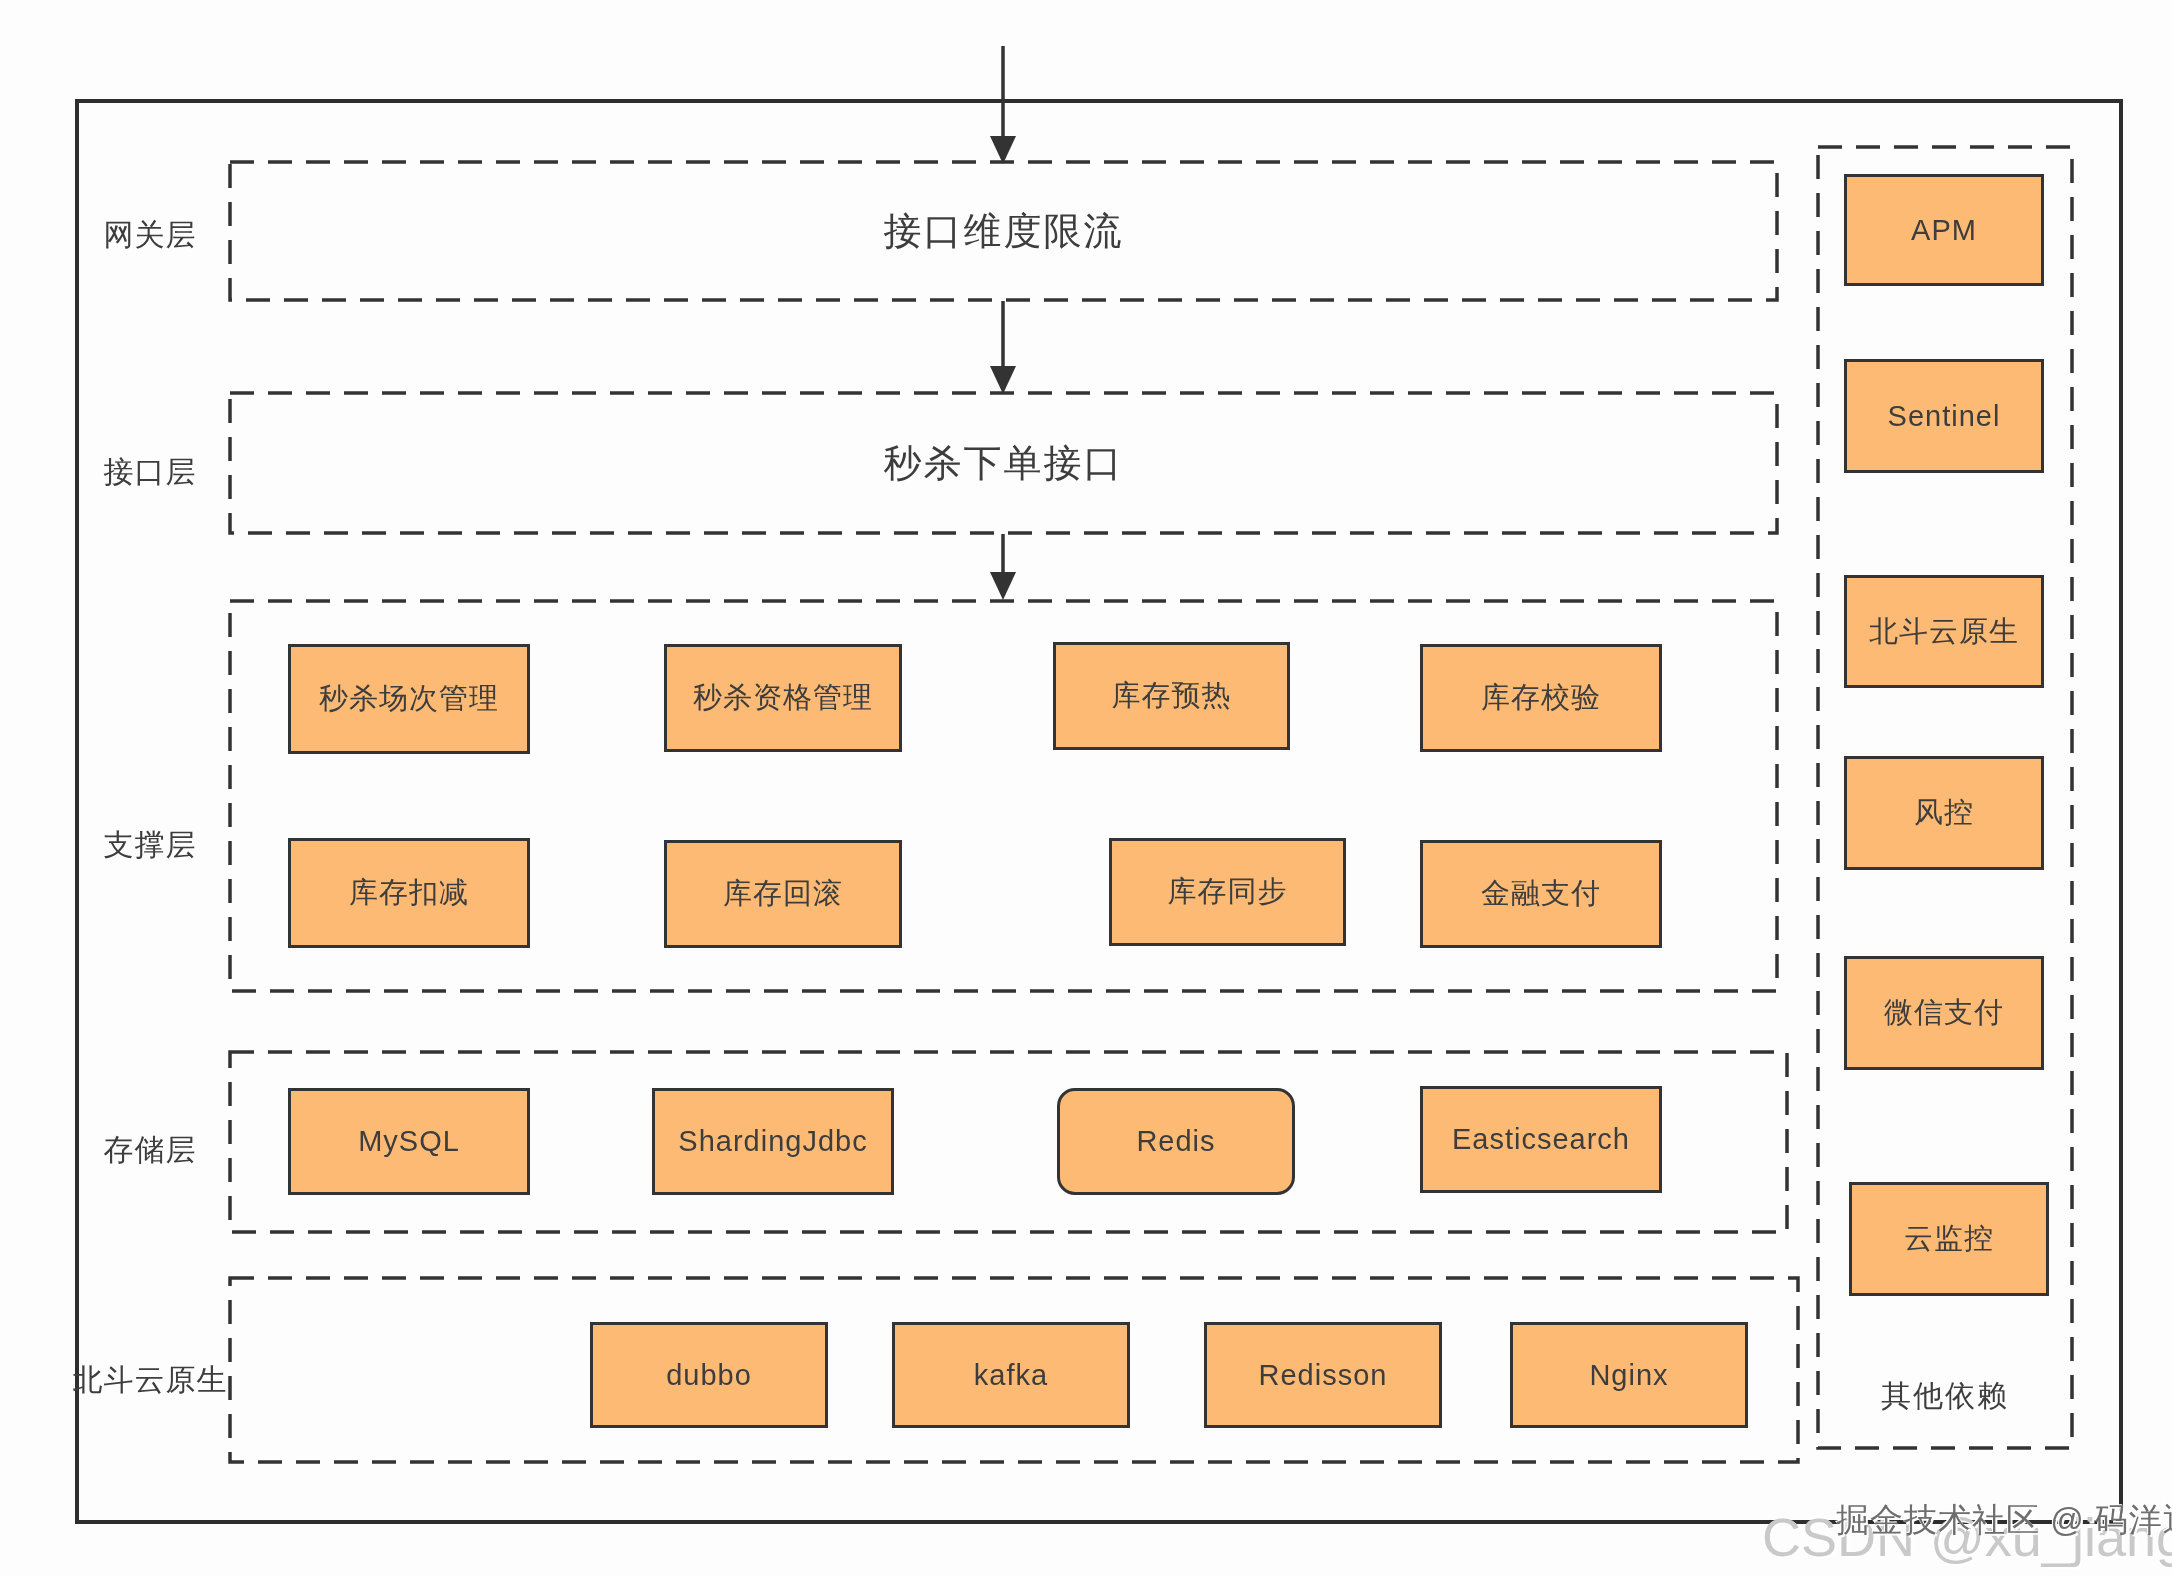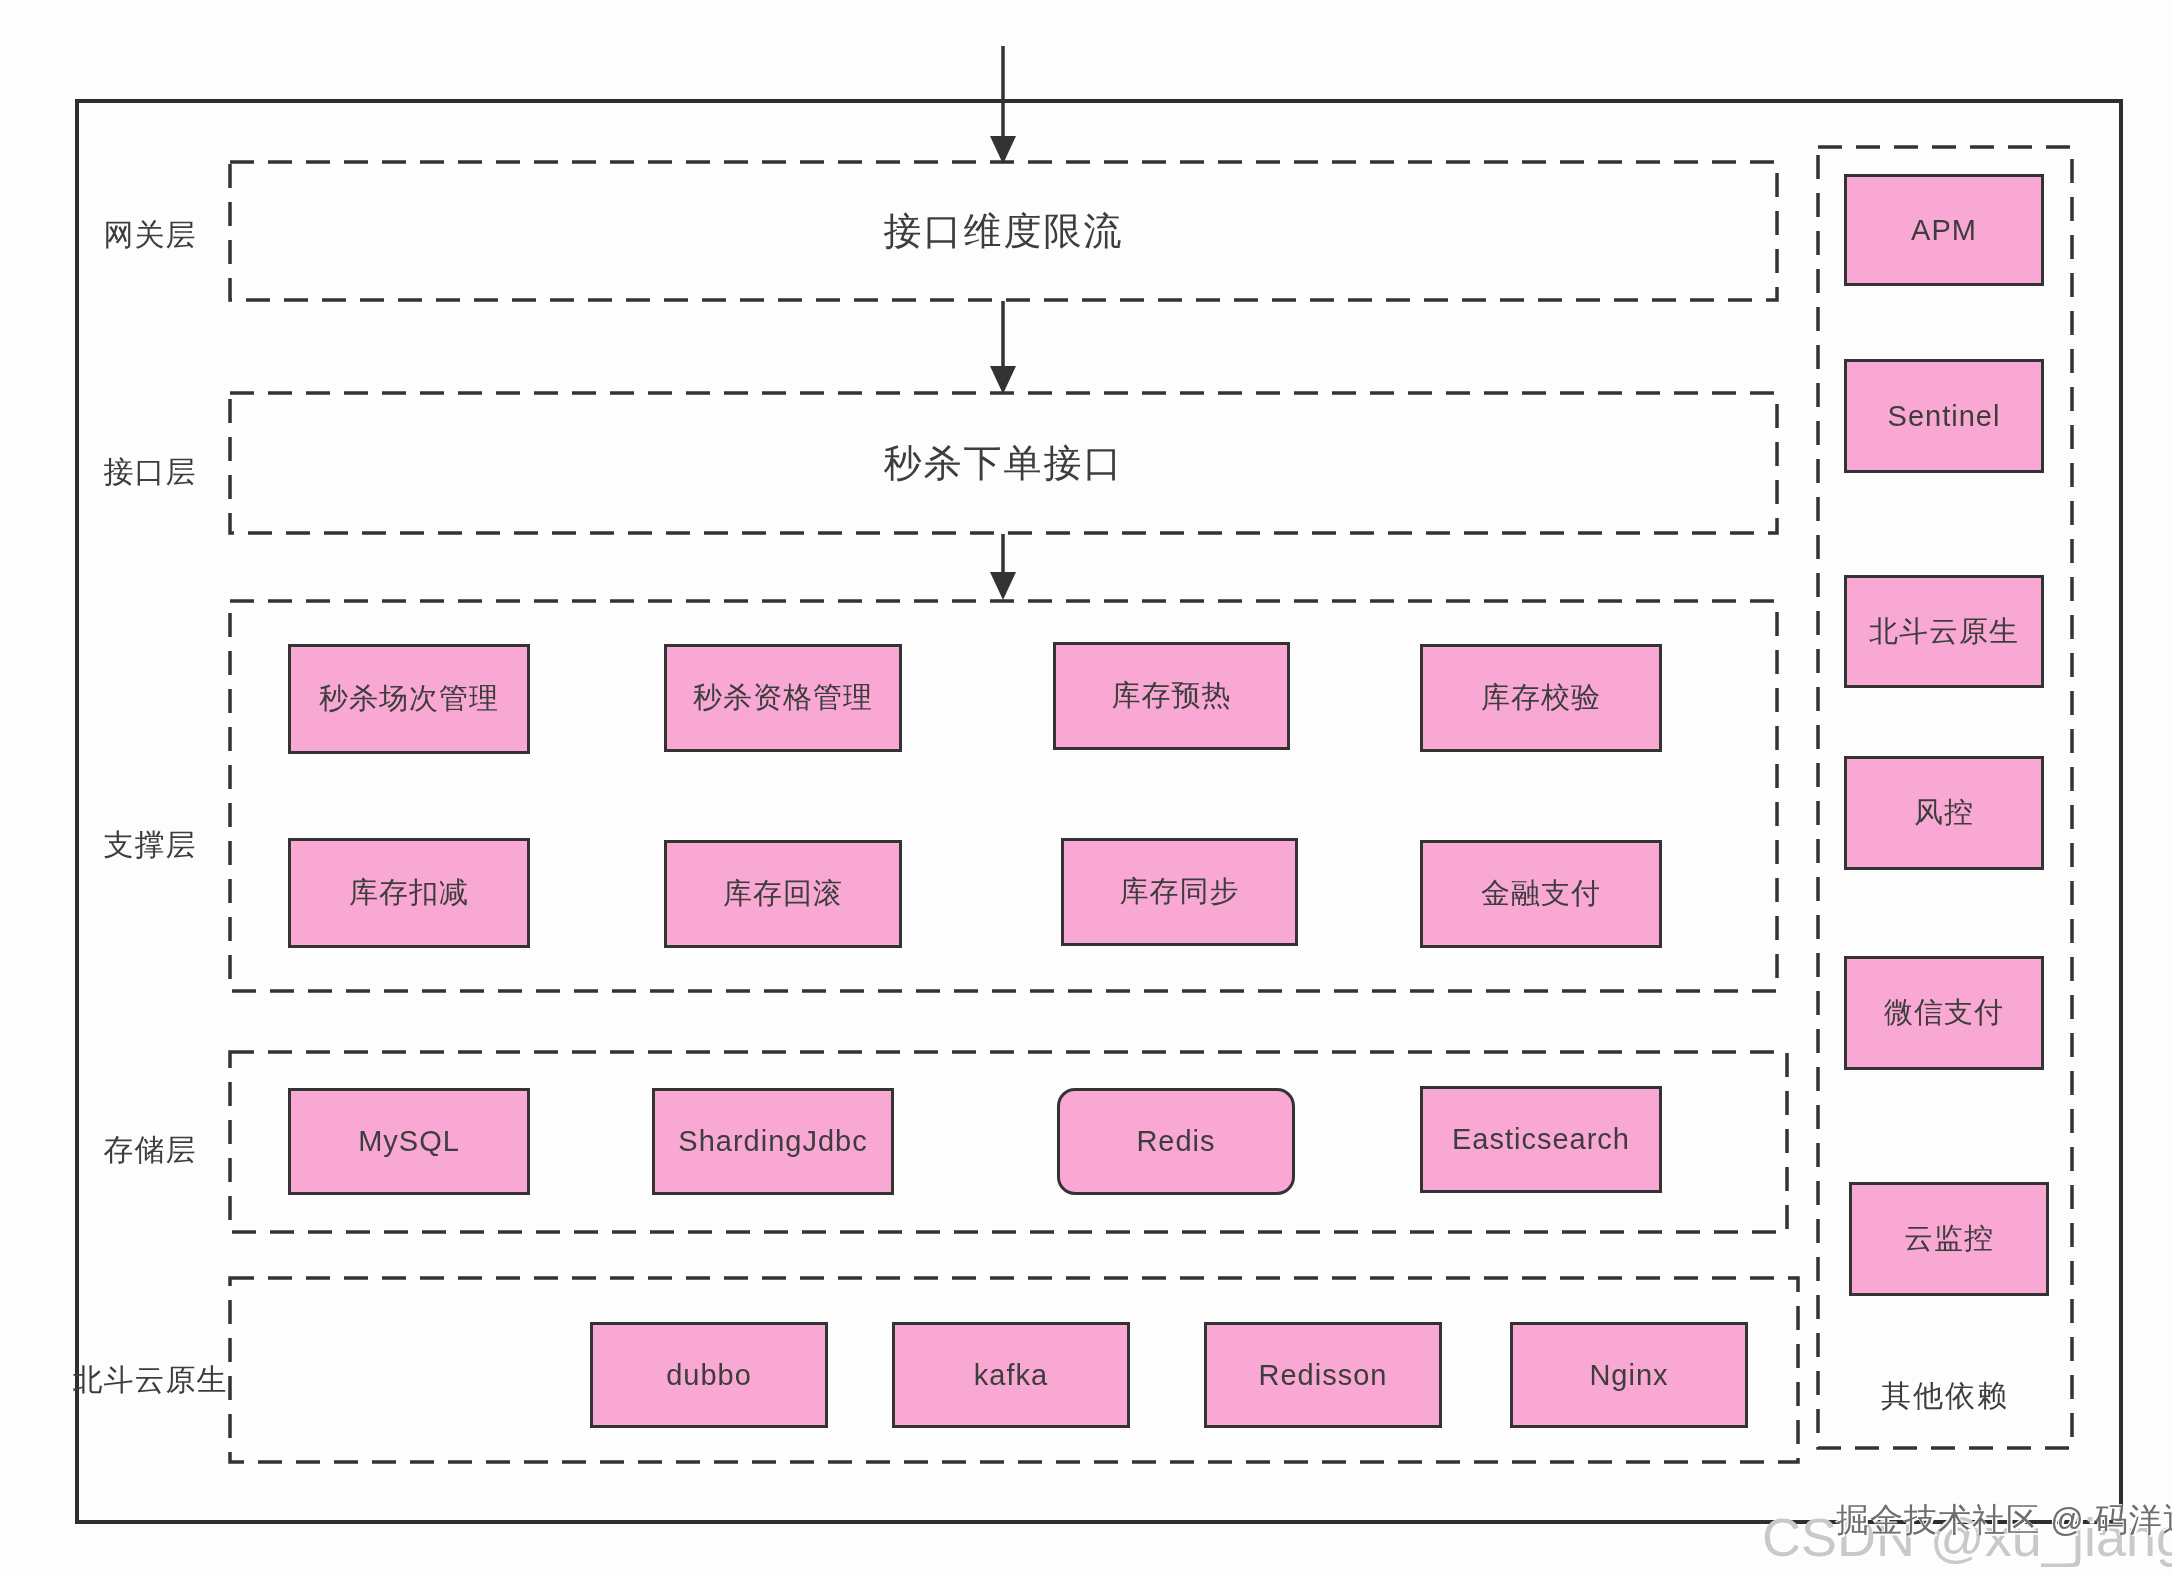--- a/index.html
+++ b/index.html
@@ -18,21 +18,21 @@
     text-align:center;letter-spacing:1px;
     white-space:nowrap;
   }
   .band-label{
     position:absolute;z-index:3;
     display:flex;align-items:center;justify-content:center;
     font-size:38px;color:#3d3d3d;letter-spacing:2px;
   }
   .box{
     position:absolute;z-index:3;
-    border:3px solid #333333;background:#f9a8d4;
+    border:3px solid #333333;background:#fdba74;
     display:flex;align-items:center;justify-content:center;
     font-size:29px;color:#3d3d3d;letter-spacing:1px;
     box-sizing:border-box;white-space:nowrap;
   }
   .sidebar-label{
     position:absolute;z-index:3;
     font-size:30px;color:#3d3d3d;text-align:center;letter-spacing:2px;
     white-space:nowrap;
   }
   .wm-juejin{
@@ -90,21 +90,21 @@
 
   <div class="band-label" style="left:230px;top:393px;width:1547px;height:140px;">秒杀下单接口</div>
 
   <div class="box" style="left:288px;top:644px;width:242px;height:110px;">秒杀场次管理</div>
   <div class="box" style="left:664px;top:644px;width:238px;height:108px;">秒杀资格管理</div>
   <div class="box" style="left:1053px;top:642px;width:237px;height:108px;">库存预热</div>
   <div class="box" style="left:288px;top:838px;width:242px;height:110px;">库存扣减</div>
 
   <div class="box" style="left:1420px;top:644px;width:242px;height:108px;">库存校验</div>
   <div class="box" style="left:664px;top:840px;width:238px;height:108px;">库存回滚</div>
-  <div class="box" style="left:1061px;top:838px;width:237px;height:108px;">库存同步</div>
+  <div class="box" style="left:1109px;top:838px;width:237px;height:108px;">库存同步</div>
   <div class="box" style="left:1420px;top:840px;width:242px;height:108px;">金融支付</div>
 
   <div class="box" style="left:288px;top:1088px;width:242px;height:107px;">MySQL</div>
   <div class="box" style="left:652px;top:1088px;width:242px;height:107px;">ShardingJdbc</div>
   <div class="box" style="left:1057px;top:1088px;width:238px;height:107px;border-radius:18px;">Redis</div>
   <div class="box" style="left:1420px;top:1086px;width:242px;height:107px;">Easticsearch</div>
 
   <div class="box" style="left:590px;top:1322px;width:238px;height:106px;">dubbo</div>
   <div class="box" style="left:892px;top:1322px;width:238px;height:106px;">kafka</div>
   <div class="box" style="left:1204px;top:1322px;width:238px;height:106px;">Redisson</div>

